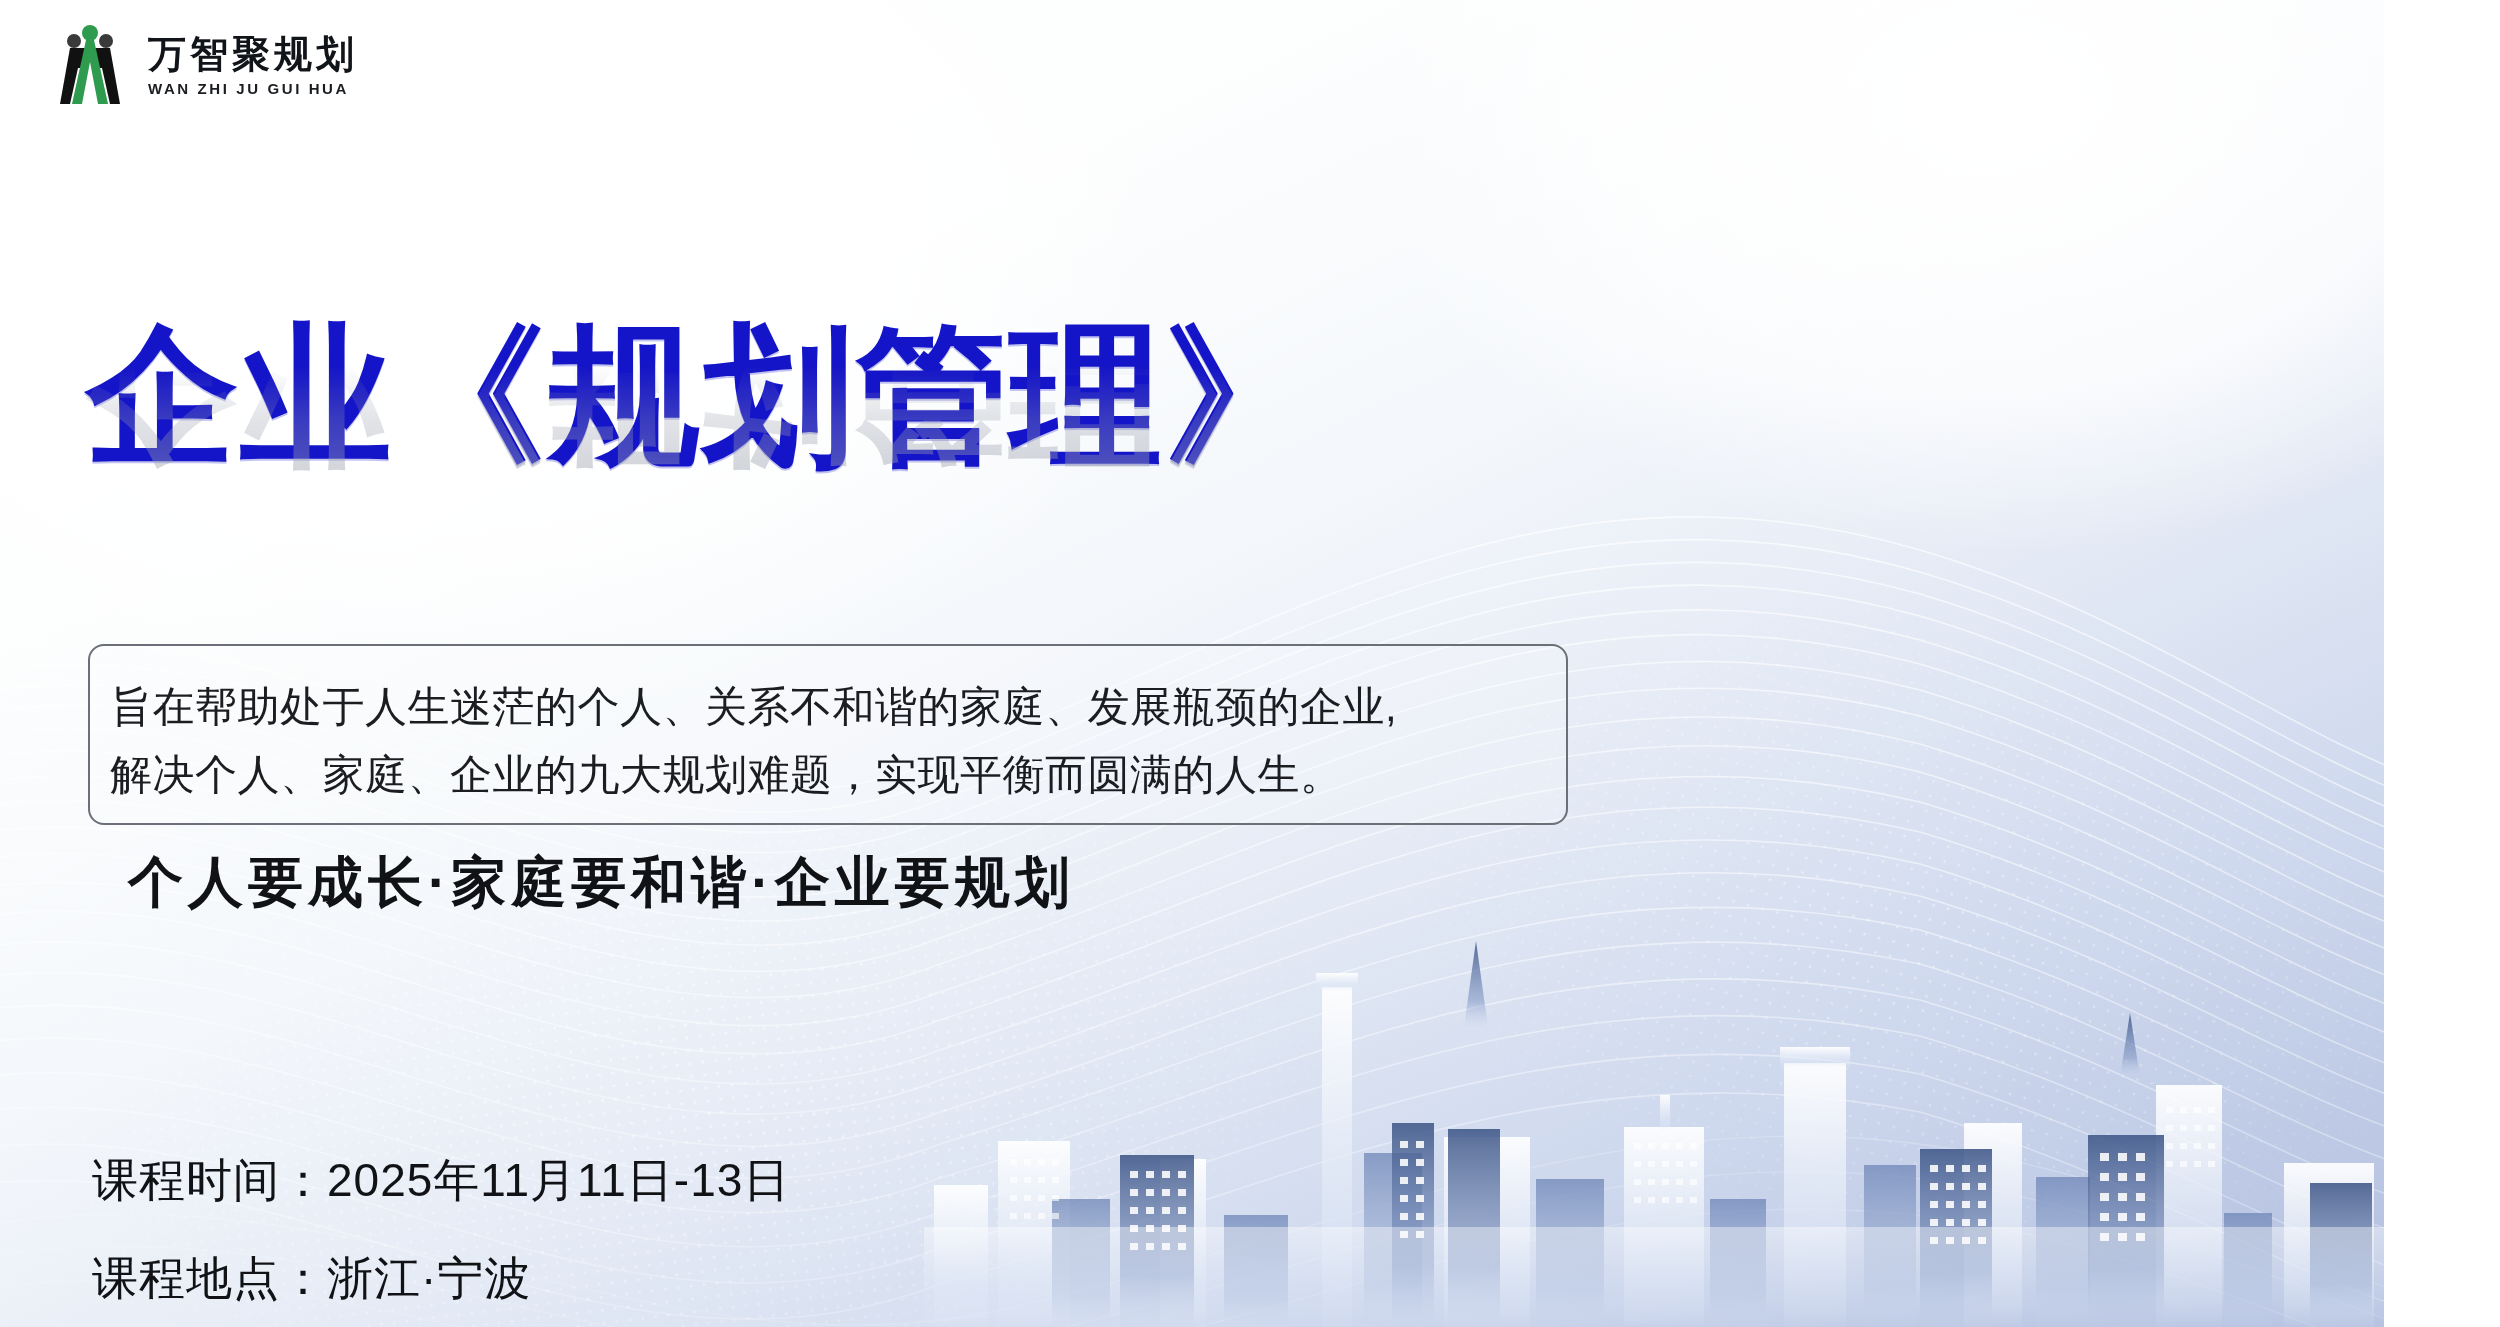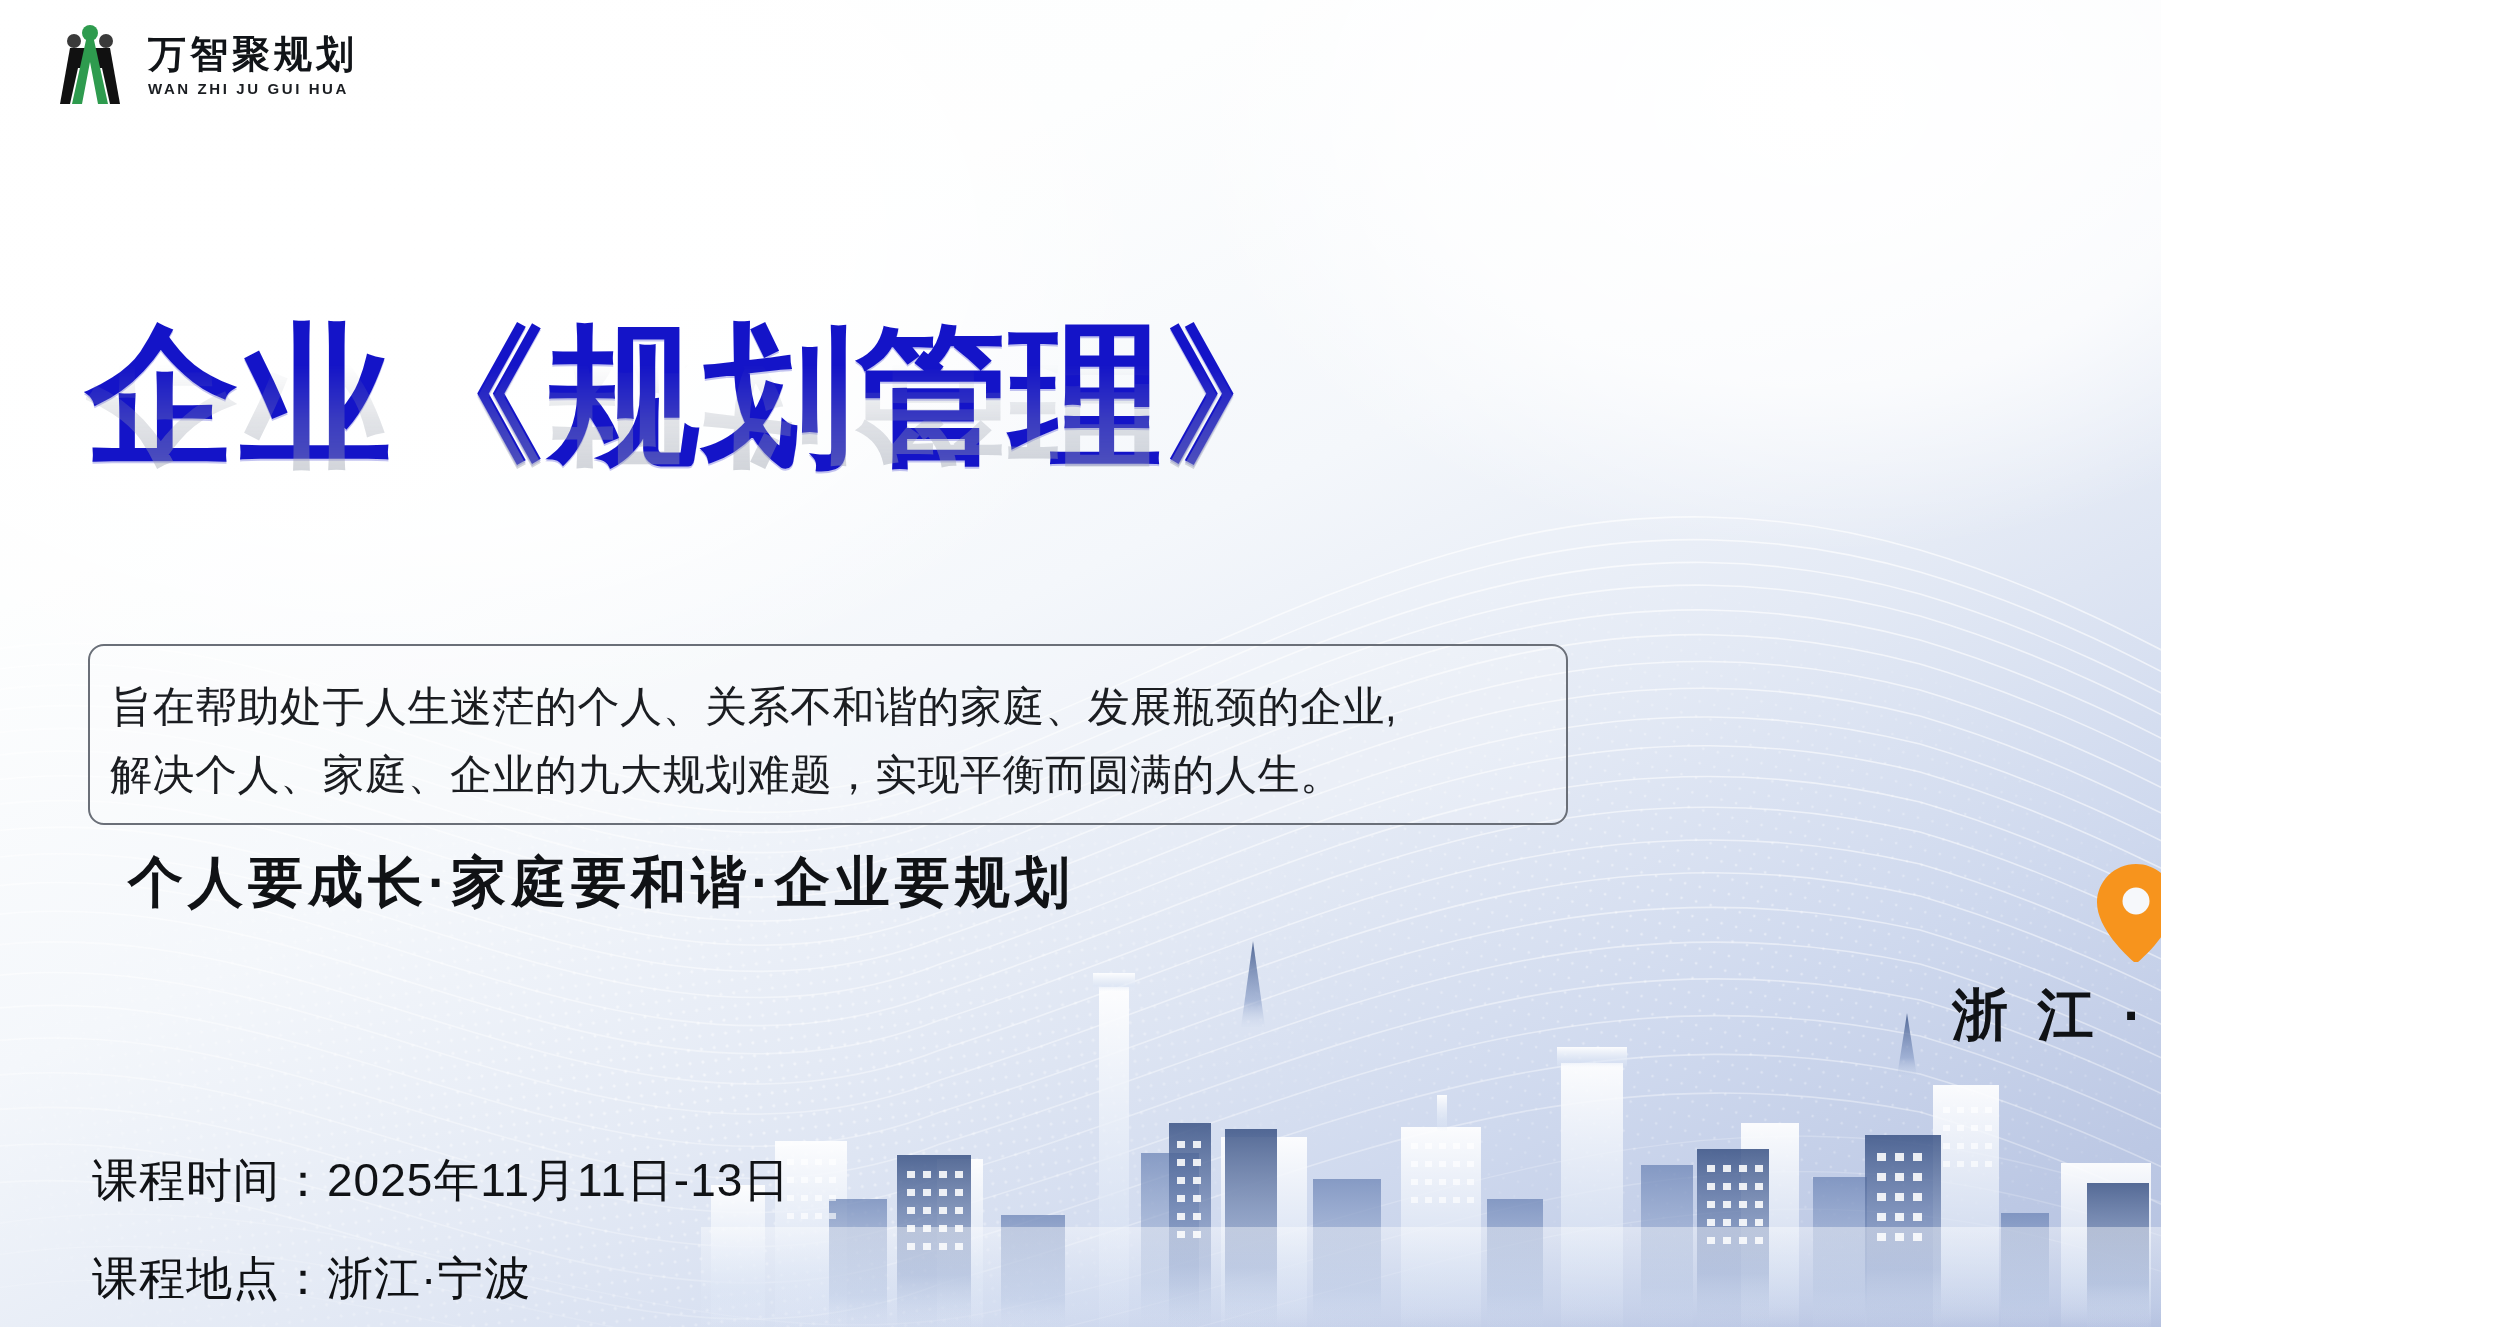--- a/index.html
+++ b/index.html
@@ -2,21 +2,21 @@
 <html><head>
 <meta charset="utf-8">
 <style>
   html,body{margin:0;padding:0;}
   body{
     width:2500px;height:1327px;overflow:hidden;
     font-family:"Liberation Sans","DejaVu Sans",sans-serif;
     background:#ffffff;
   }
   .poster{
-    position:relative;width:2161px;height:1327px;overflow:hidden;
+    position:relative;width:2384px;height:1327px;overflow:hidden;
     background:
       linear-gradient(155deg,#ffffff 0%,#fdfefe 26%,#f4f7fb 46%,#e4eaf5 62%,#cfd9ee 78%,#bcc8e4 92%,#b4c1e0 100%);
   }
   
   .bg-soft-glow{
     position:absolute;inset:0;
     background:
       radial-gradient(ellipse 1100px 700px at 18% 18%,#ffffff 0%,rgba(255,255,255,.85) 42%,rgba(255,255,255,0) 70%),
       radial-gradient(ellipse 900px 620px at 84% 8%,#ffffff 0%,rgba(255,255,255,.75) 45%,rgba(255,255,255,0) 72%);
     pointer-events:none;
@@ -400,26 +400,19 @@
     <div class="title-reflection">企业《规划管理》</div>
   </div>
 
   <div class="desc-box">
     <div class="desc-line">旨在帮助处于人生迷茫的个人、关系不和谐的家庭、发展瓶颈的企业,</div>
     <div class="desc-line">解决个人、家庭、企业的九大规划难题，实现平衡而圆满的人生。</div>
   </div>
 
   <div class="tagline">个人要成长·家庭要和谐·企业要规划</div>
 
-  <div class="location-block">
-    <svg class="pin-icon" viewBox="0 0 78 98" aria-hidden="true">
-      <path d="M39,0 C17.5,0 0,17.3 0,38.6 C0,64.5 30.2,92.2 36.1,97.3 C37.7,98.7 40.3,98.7 41.9,97.3 C47.8,92.2 78,64.5 78,38.6 C78,17.3 60.5,0 39,0 Z" fill="#F7941D"></path>
-      <circle cx="39" cy="37" r="13.5" fill="#f6f8fb"></circle>
-    </svg>
-    <div class="location-name">浙 江 · 宁 波</div>
-  </div>
 
   <div class="course-info">
     <div class="course-line">课程时间：2025年11月11日-13日</div>
     <div class="course-line">课程地点：浙江·宁波</div>
   </div>
 
 </div>
 
 </body></html>

